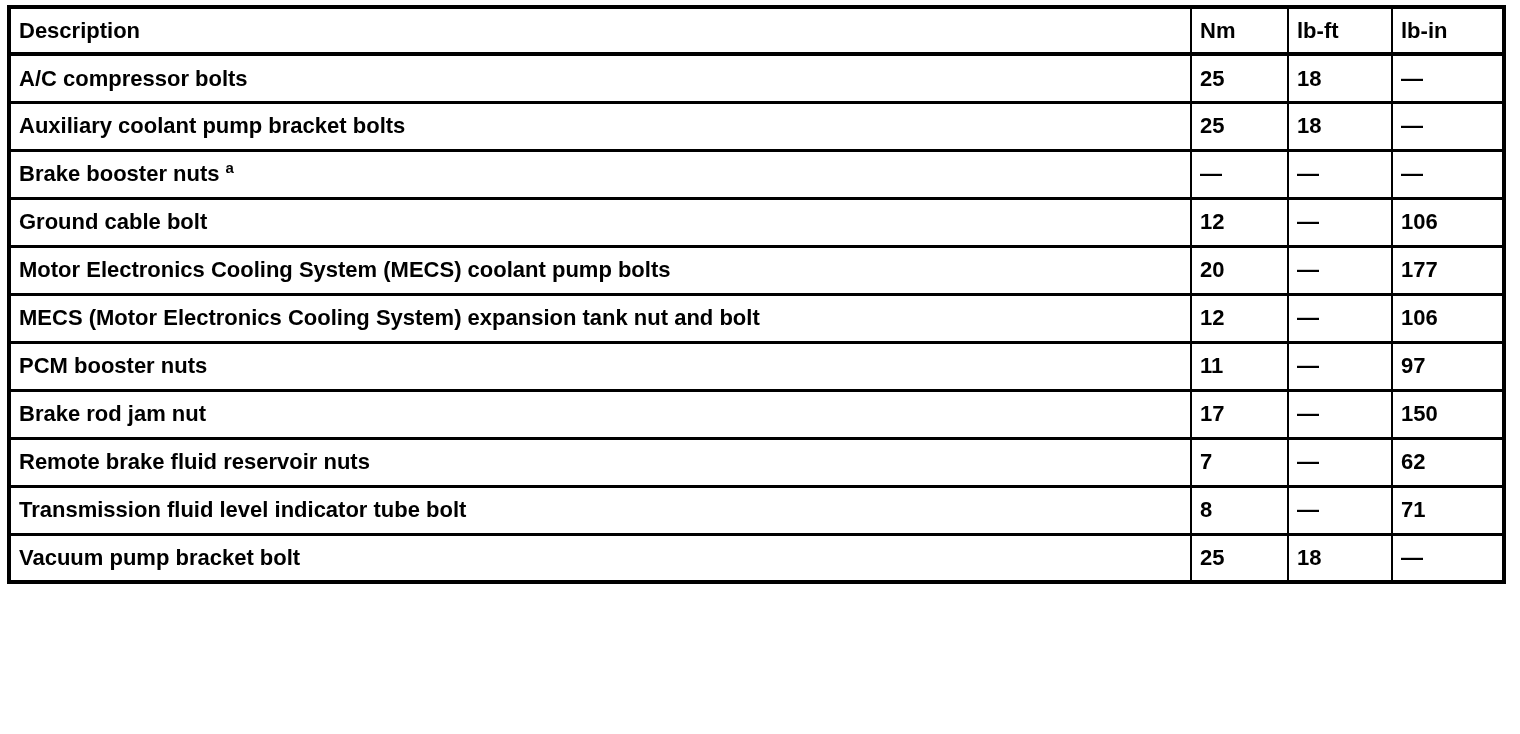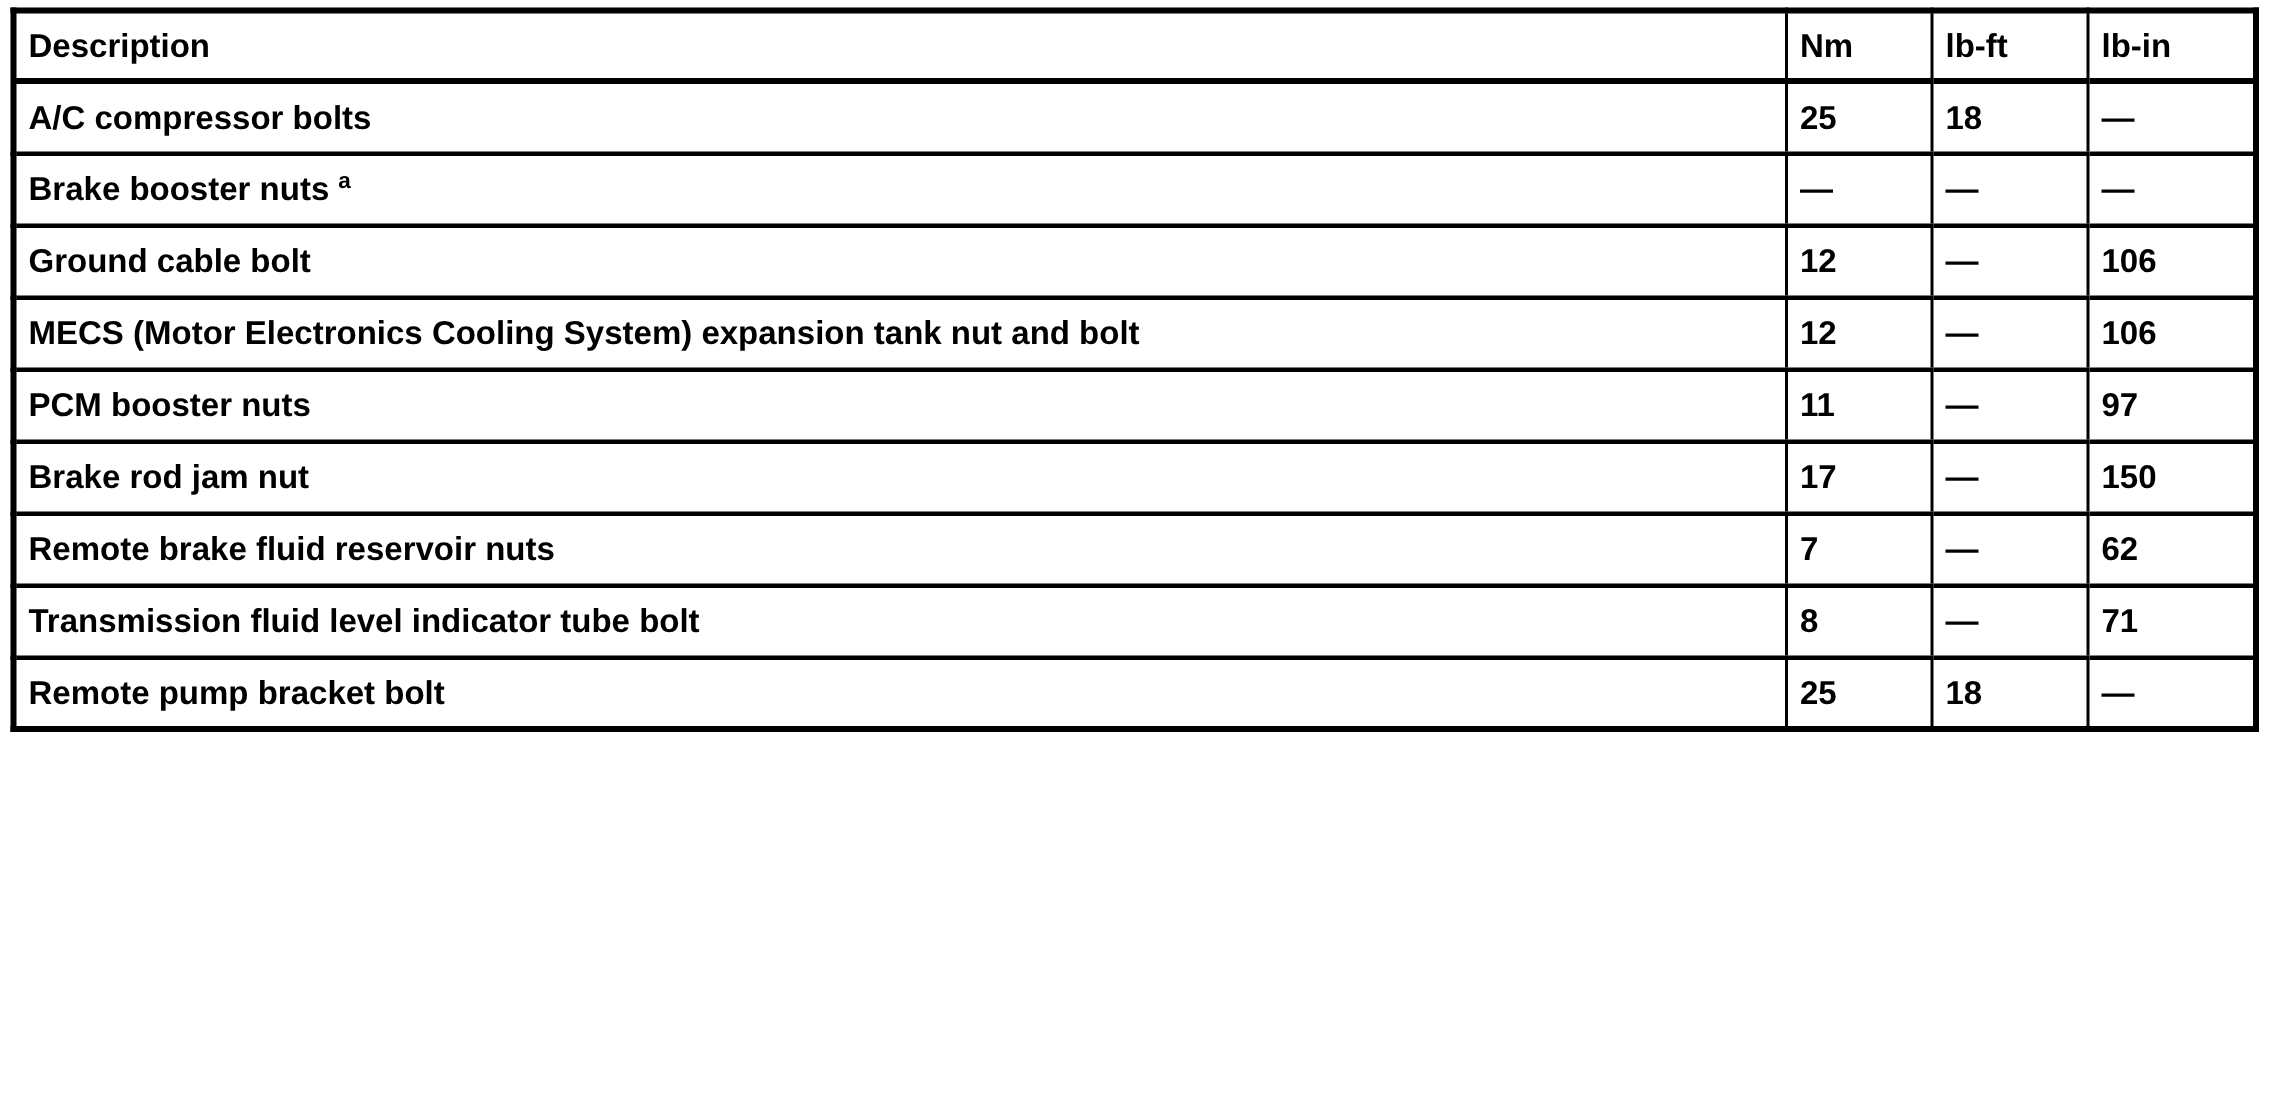--- a/index.html
+++ b/index.html
@@ -72,30 +72,42 @@
     </tr>
   </thead>
   <tbody>
       <tr>
         <td><span>A/C compressor bolts</span><sup></sup></td>
         <td>25</td>
         <td>18</td>
         <td>—</td>
       </tr>
       <tr>
+        <td><span>Auxiliary coolant pump bracket bolts</span><sup></sup></td>
+        <td>25</td>
+        <td>18</td>
+        <td>—</td>
+      </tr>
+      <tr>
         <td><span>Brake booster nuts</span><sup>a</sup></td>
         <td>—</td>
         <td>—</td>
         <td>—</td>
       </tr>
       <tr>
         <td><span>Ground cable bolt</span><sup></sup></td>
         <td>12</td>
         <td>—</td>
         <td>106</td>
+      </tr>
+      <tr>
+        <td><span>Motor Electronics Cooling System (MECS) coolant pump bolts</span><sup></sup></td>
+        <td>20</td>
+        <td>—</td>
+        <td>177</td>
       </tr>
       <tr>
         <td><span>MECS (Motor Electronics Cooling System) expansion tank nut and bolt</span><sup></sup></td>
         <td>12</td>
         <td>—</td>
         <td>106</td>
       </tr>
       <tr>
         <td><span>PCM booster nuts</span><sup></sup></td>
         <td>11</td>
@@ -114,19 +126,19 @@
         <td>—</td>
         <td>62</td>
       </tr>
       <tr>
         <td><span>Transmission fluid level indicator tube bolt</span><sup></sup></td>
         <td>8</td>
         <td>—</td>
         <td>71</td>
       </tr>
       <tr>
-        <td><span>Remote pump bracket bolt</span><sup></sup></td>
+        <td><span>Vacuum pump bracket bolt</span><sup></sup></td>
         <td>25</td>
         <td>18</td>
         <td>—</td>
       </tr>
     </tbody>
 </table>
 
 </body></html>

